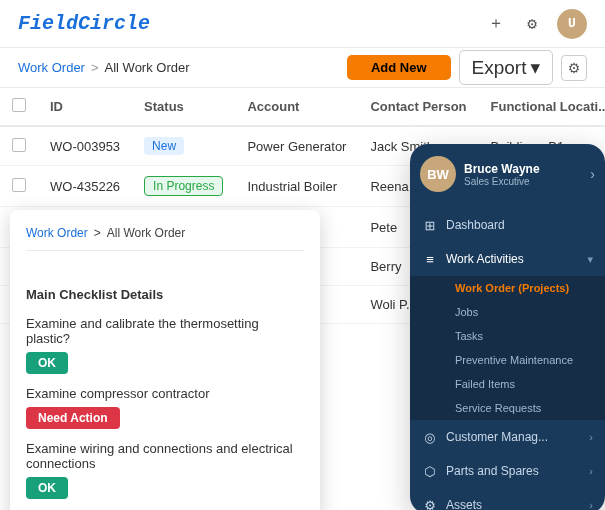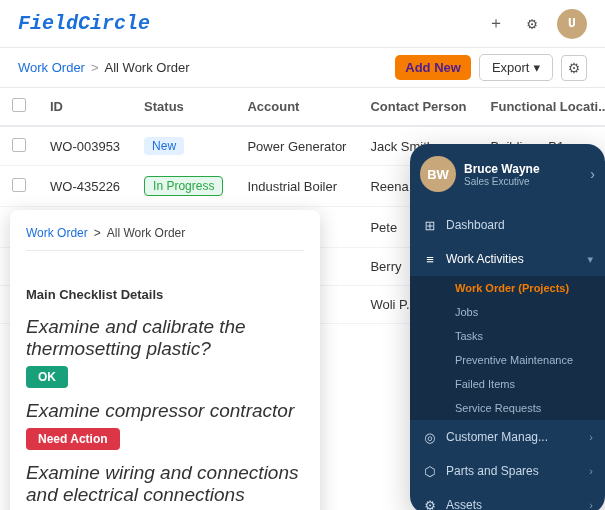--- a/index.html
+++ b/index.html
@@ -71,35 +71,35 @@
       font-size: 13px; color: #444;
     }
     .breadcrumb .link { color: #1a6fdb; cursor: pointer; }
     .breadcrumb .sep { color: #999; }
     .breadcrumb .current { color: #333; font-weight: 500; }
     .breadcrumb-actions {
       display: flex; align-items: center; gap: 8px;
     }
     .btn-add-new {
       background: #f57c00;
-      color: #4c1d95;
+      color: #000000;
       border: none;
       border-radius: 5px;
-      padding: 5px 10px;
+      padding: 5px 24px;
       font-size: 13px;
       font-weight: 600;
       cursor: pointer;
     }
     .btn-export {
       display: flex; align-items: center; gap: 4px;
       background: #fff;
       border: 1px solid #ccc;
       border-radius: 5px;
       padding: 5px 12px;
-      font-size: 13px;
+      font-size: 19px;
       cursor: pointer;
       color: #333;
     }
     .settings-icon-sm {
       width: 26px; height: 26px;
       border: 1px solid #ccc;
       border-radius: 4px;
       display: flex; align-items: center; justify-content: center;
       cursor: pointer; color: #555; font-size: 14px;
     }
@@ -174,24 +174,23 @@
       font-size: 13px;
       font-weight: 600;
       color: #333;
       margin-bottom: 14px;
       margin-top: 36px;
     }
     .checklist-item {
       margin-bottom: 12px;
     }
     .checklist-item p {
-      font-size: 19px;
+      font-size: 13px;
       color: #333;
       margin-bottom: 6px;
-      font-style: italic;
     }
     .btn-ok {
       background: #17a07a;
       color: #fff;
       border: none;
       border-radius: 4px;
       padding: 4px 12px;
       font-size: 12px;
       font-weight: 600;
       cursor: pointer;

